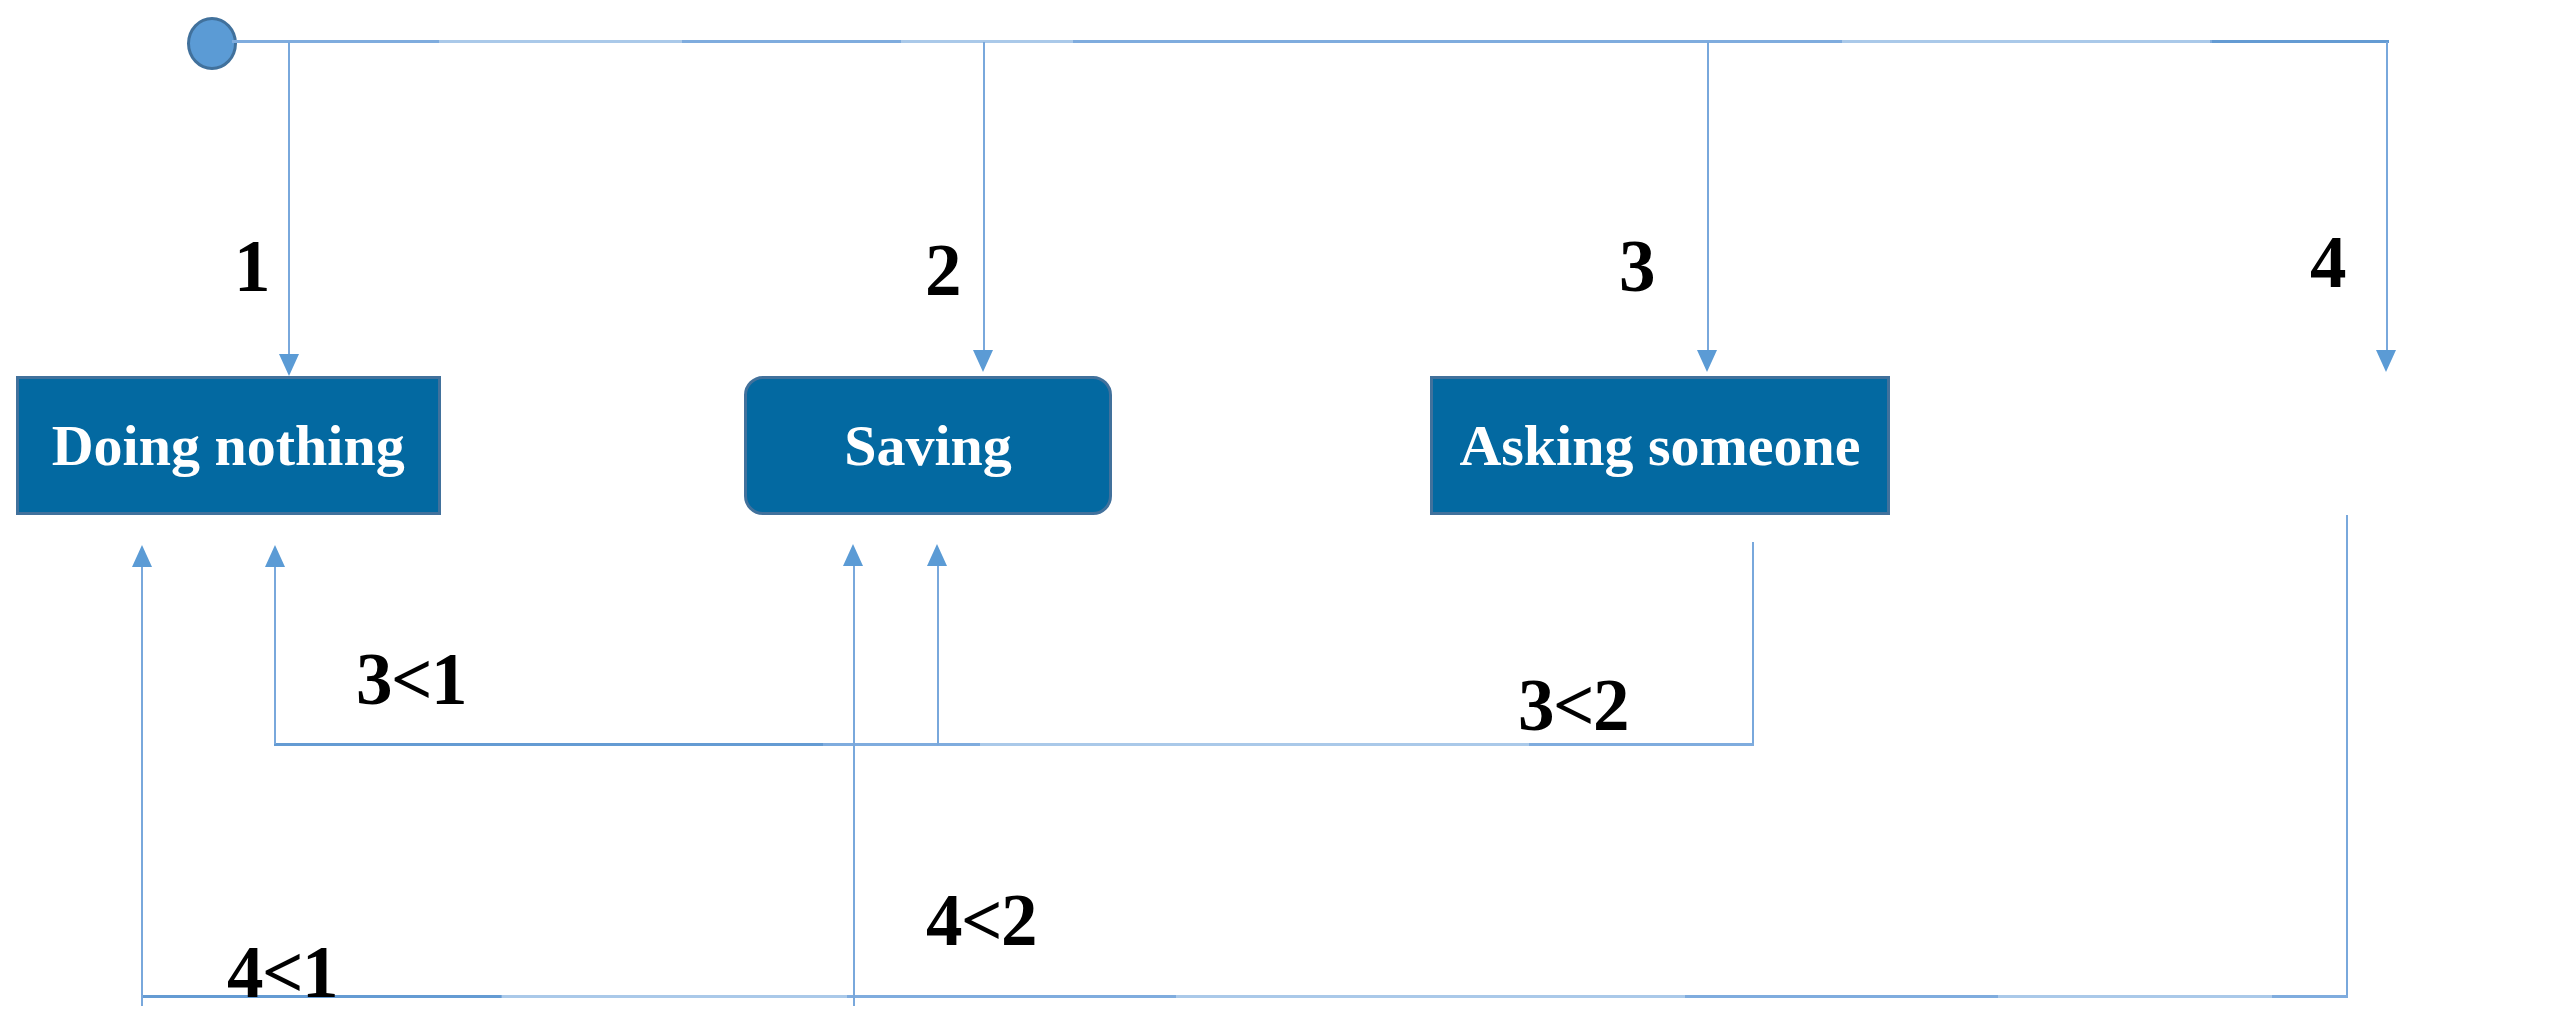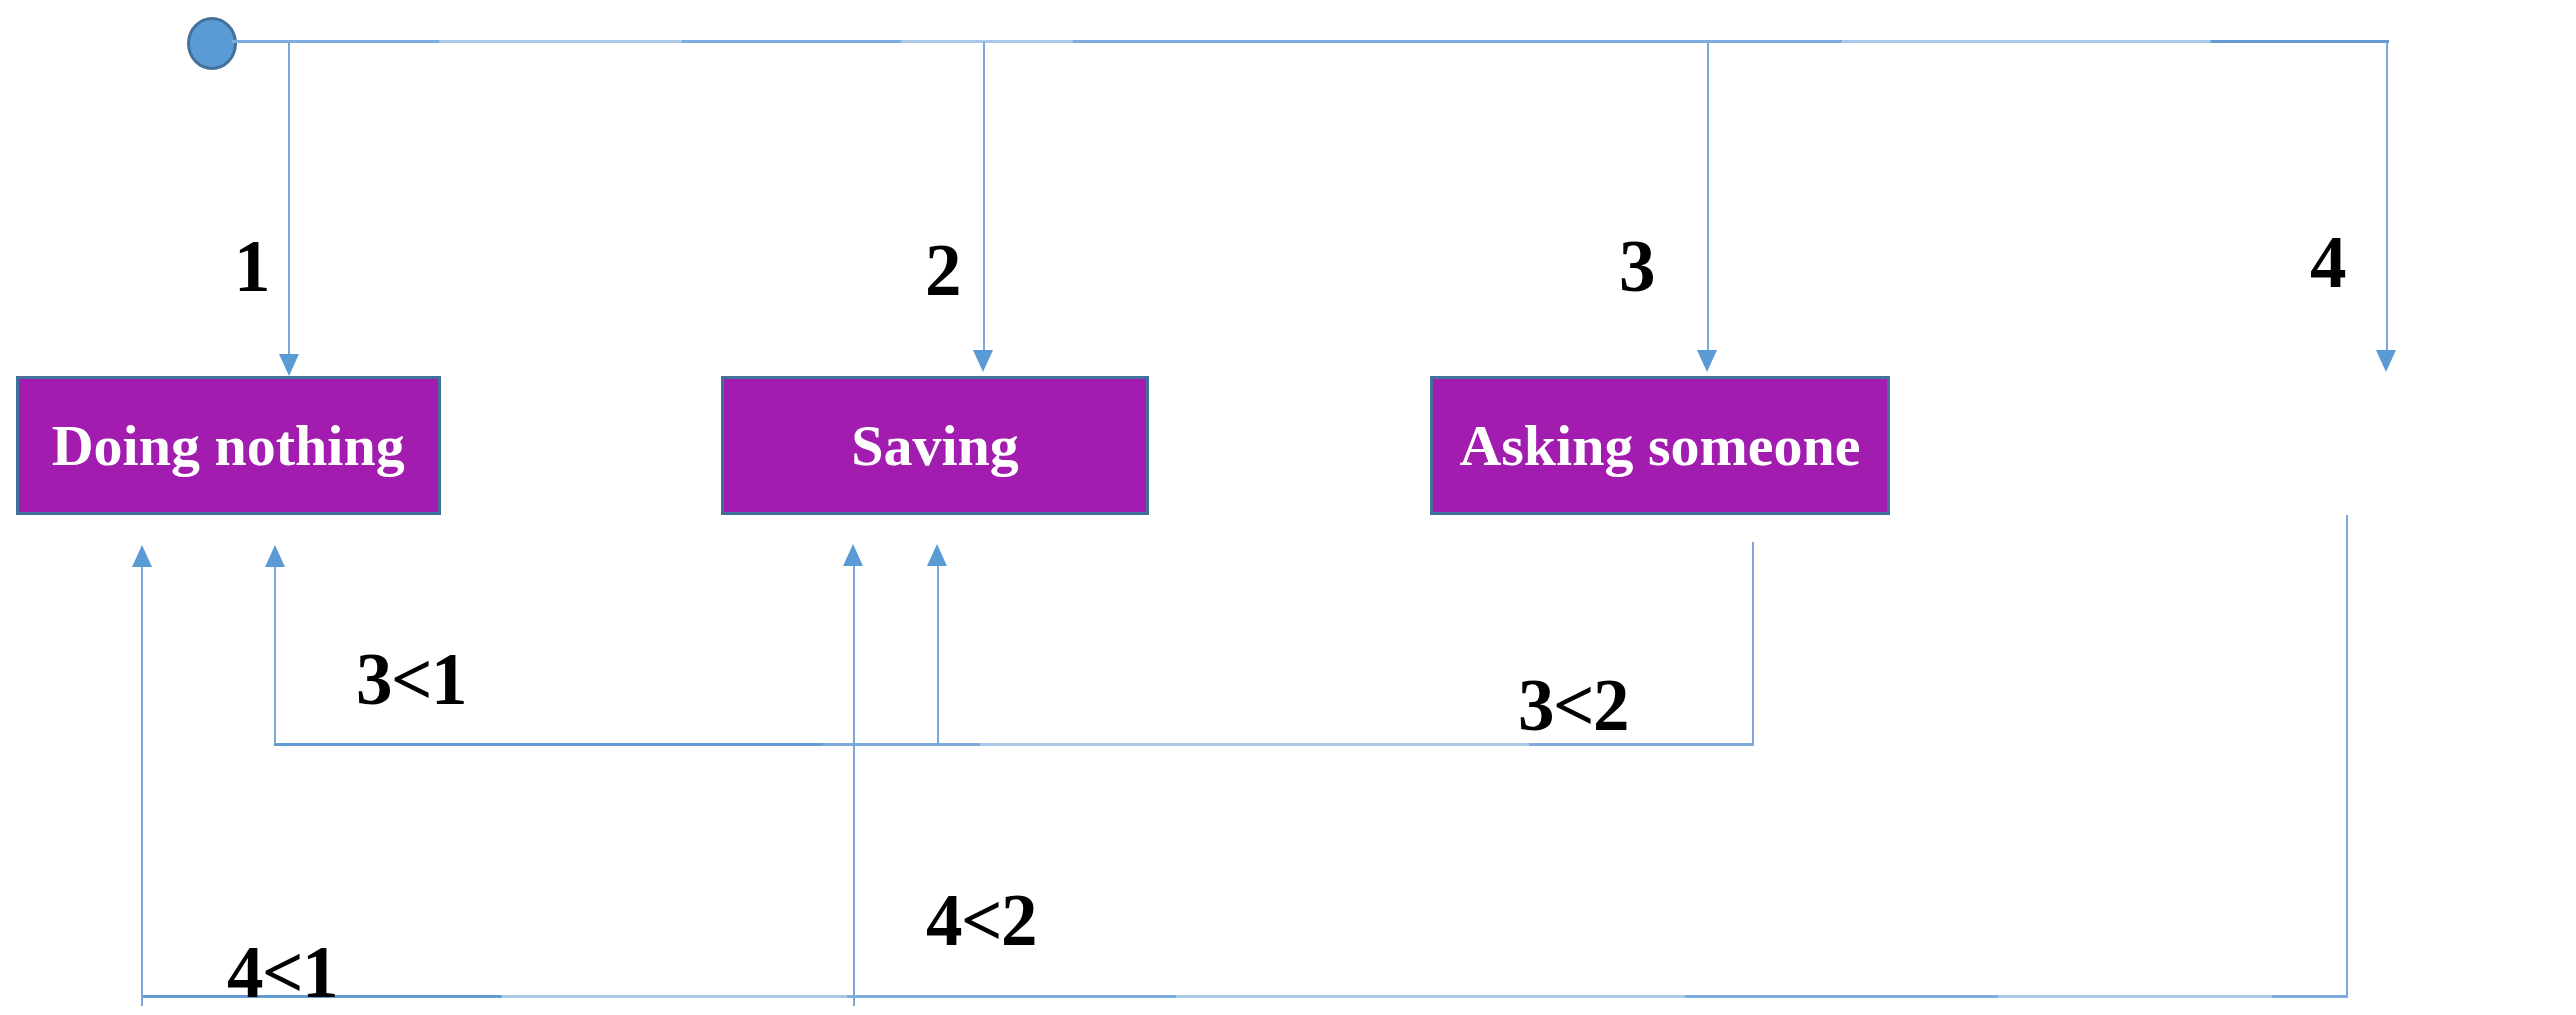--- a/index.html
+++ b/index.html
@@ -62,21 +62,21 @@
     background: #5b9bd5;
     border: 3.9px solid #41719c;
     border-radius: 50%;
   }
 
   
   .state-box {
     position: absolute;
     top: 376px;
     height: 139px;
-    background: #a21caf;
+    background: #0369a1;
     border: 3.9px solid #41719c;
     box-sizing: border-box;
     display: flex;
     align-items: center;
     justify-content: center;
   }
   .state-box .box-label {
     color: #ffffff;
     font-weight: bold;
     font-size: 58px;
@@ -121,21 +121,21 @@
   <div class="arrow-down" style="left:2376px; top:350px;"></div>
 
   <div class="num-label" style="left:234px; top:230px;">1</div>
   <div class="num-label" style="left:925px; top:234px;">2</div>
   <div class="num-label" style="left:1619px; top:230px;">3</div>
   <div class="num-label" style="left:2310px; top:226px;">4</div>
 
   <div class="state-box" style="left:15.7px; width:425px;">
     <span class="box-label">Doing nothing</span>
   </div>
-  <div class="state-box" style="left:721px; width:428px;">
+  <div class="state-box" style="left:744px; width:368px;border-radius:19px;">
     <span class="box-label">Saving</span>
   </div>
   <div class="state-box" style="left:1430px; width:460px;">
     <span class="box-label">Asking someone</span>
   </div>
 
   <div class="vline" style="left:1752px; top:542px; height:202px;"></div>
   <div class="hline" style="left:274px; top:743px; width:1480px;"></div>
   <div class="patch-dark" style="left:274px; top:743px; width:549px;"></div>
   <div class="patch-light" style="left:980px; top:743px; width:549px;"></div>

